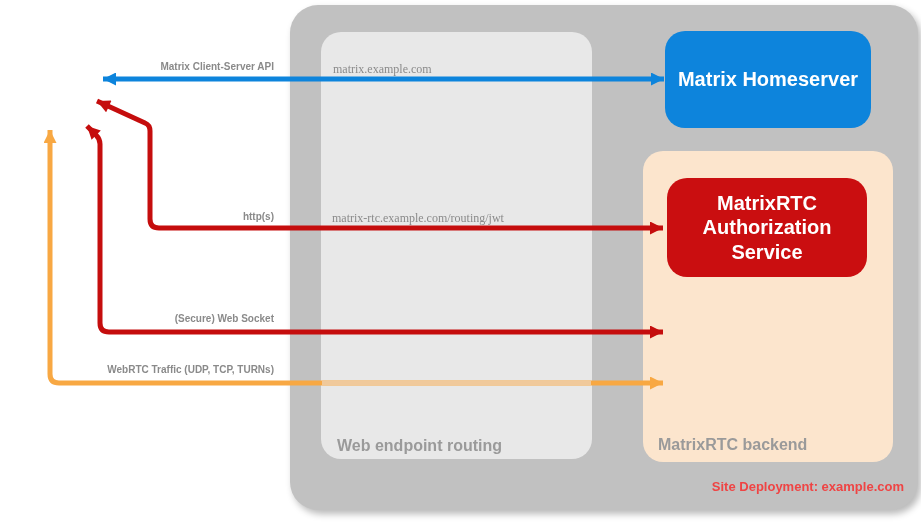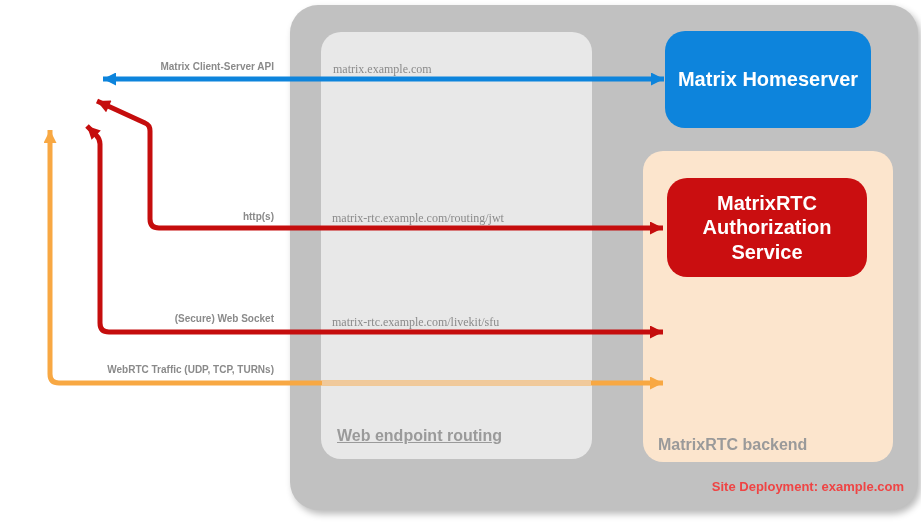--- a/index.html
+++ b/index.html
@@ -63,24 +63,23 @@
     </defs>
     <path d="M 103 79 L 664 79" style="stroke:var(--blue)" marker-start="url(#ah-blue)" marker-end="url(#ah-blue)"></path>
     <path d="M 97 101 L 145 123 Q 150 125 150 131 L 150 219 Q 150 228 159 228 L 663 228" style="stroke:var(--red)" marker-start="url(#ah-red)" marker-end="url(#ah-red)"></path>
     <path d="M 87 126 L 96 135 Q 100 139 100 144 L 100 323 Q 100 332 109 332 L 663 332" style="stroke:var(--red)" marker-start="url(#ah-red)" marker-end="url(#ah-red)"></path>
     <path d="M 50 130 L 50 374 Q 50 383 59 383 L 663 383" style="stroke:var(--orange)" marker-start="url(#ah-orange)" marker-end="url(#ah-orange)"></path>
     <path d="M 322 383 L 591 383" style="stroke:var(--orange-faint)"></path>
   </svg>
 
   <div class="abs url" style="left:333px;top:62px;">matrix.example.com</div>
   <div class="abs url" style="left:332px;top:211px;">matrix-rtc.example.com/routing/jwt</div>
-  <div class="abs url" style="left:332px;top:315px;">matrix-rtc.example.com/livekit/sfu</div>
 
   <div class="abs conn-label" style="right:647px;top:61px;">Matrix Client-Server API</div>
   <div class="abs conn-label" style="right:647px;top:211px;">http(s)</div>
   <div class="abs conn-label" style="right:647px;top:313px;">(Secure) Web Socket</div>
   <div class="abs conn-label" style="right:647px;top:364px;margin-left:24px;">WebRTC Traffic (UDP, TCP, TURNs)</div>
 
-  <div class="abs corner-label" style="left:337px;top:427px;text-decoration:underline;">Web endpoint routing</div>
+  <div class="abs corner-label" style="left:337px;top:437px;">Web endpoint routing</div>
   <div class="abs corner-label" style="left:658px;top:436px;">MatrixRTC backend</div>
   <div class="abs site-label" style="right:17px;top:479px;">Site Deployment: example.com</div>
 
 </div>
 
 </body></html>

